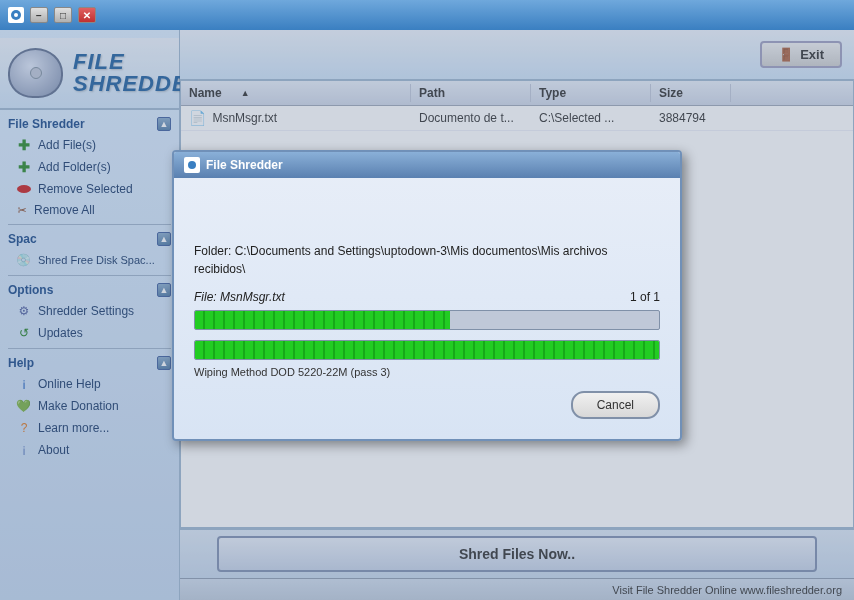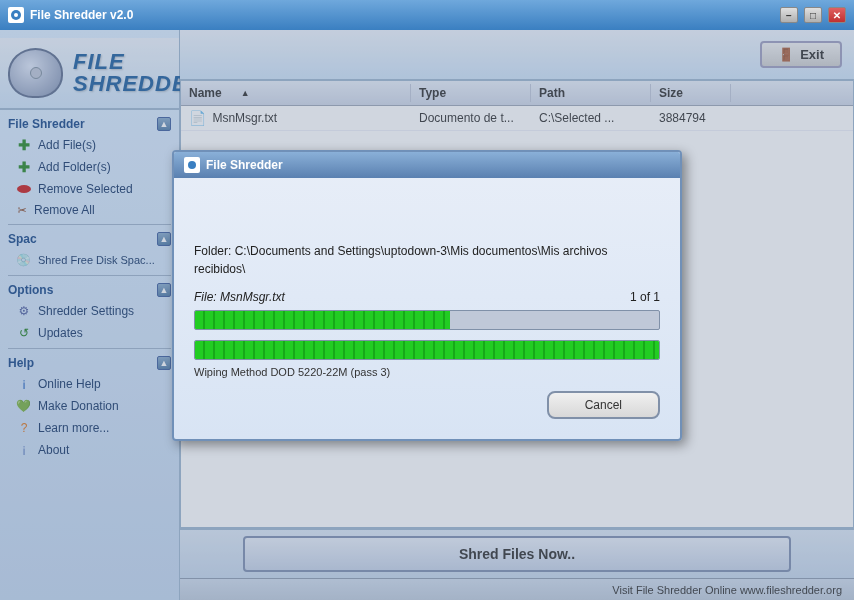--- a/index.html
+++ b/index.html
@@ -230,21 +230,21 @@
       border-top: 2px solid #a0b8d0;
       display: flex;
       align-items: center;
       justify-content: center;
     }
     #shred-btn {
       background: linear-gradient(to bottom, #e8eef8, #c8d4e8);
       border: 2px solid #8090b0;
       border-radius: 4px;
       padding: 8px 0;
-      width: 548px;
+      width: 600px;
       text-align: center;
       cursor: pointer;
       font-size: 14px;
       font-weight: bold;
       color: #333;
     }
 
     
     #status-bar {
       height: 22px;
@@ -369,22 +369,22 @@
       margin-bottom: 9px;
     }
     #dialog-footer {
       display: flex;
       justify-content: flex-end;
       padding: 4px 0;
     }
     #cancel-btn {
       background: linear-gradient(to bottom, #f0f0f0, #d8d8d8);
       border: 2px solid #8090a8;
-      border-radius: 8px;
-      padding: 5px 36px;
+      border-radius: 13px;
+      padding: 5px 24px;
       cursor: pointer;
       font-size: 12px;
       color: #333;
       margin-left: 36px;
     }
 
     
     .section-divider {
       height: 1px;
       background: #a0b4cc;
@@ -396,21 +396,20 @@
 
 <div style="position:relative; width:854px; height:600px;">
 
   <div id="title-bar">
     <div id="title-icon">
       <svg width="12" height="12" viewBox="0 0 12 12">
           <circle cx="6" cy="6" r="5" fill="#3a7fc1"></circle>
           <circle cx="6" cy="6" r="2" fill="white"></circle>
         </svg>
     </div>
-    <span id="title-text">File Shredder v2.0</span>
     <div class="title-btn">−</div>
     <div class="title-btn">□</div>
     <div class="title-btn close">✕</div>
   </div>
 
   <div id="main-container">
 
     <div id="sidebar">
 
       <div id="logo-area">
@@ -518,25 +517,25 @@
           <span>Exit</span>
         </button>
       </div>
 
       <div id="file-list-area">
         <div id="file-list-header">
           <div class="col-header" id="col-name">
             <span>Name</span>
             <span style="font-size:9px;">▲</span>
           </div>
+          <div class="col-header" id="col-path">
+            <span>Path</span>
+          </div>
           <div class="col-header" id="col-type">
             <span>Type</span>
-          </div>
-          <div class="col-header" id="col-path">
-            <span>Path</span>
           </div>
           <div class="col-header" id="col-size">
             <span>Size</span>
           </div>
         </div>
         <div class="file-row">
           <div class="file-cell fc-name">
             <span class="file-icon">📄</span>
             <span>MsnMsgr.txt</span>
           </div>

